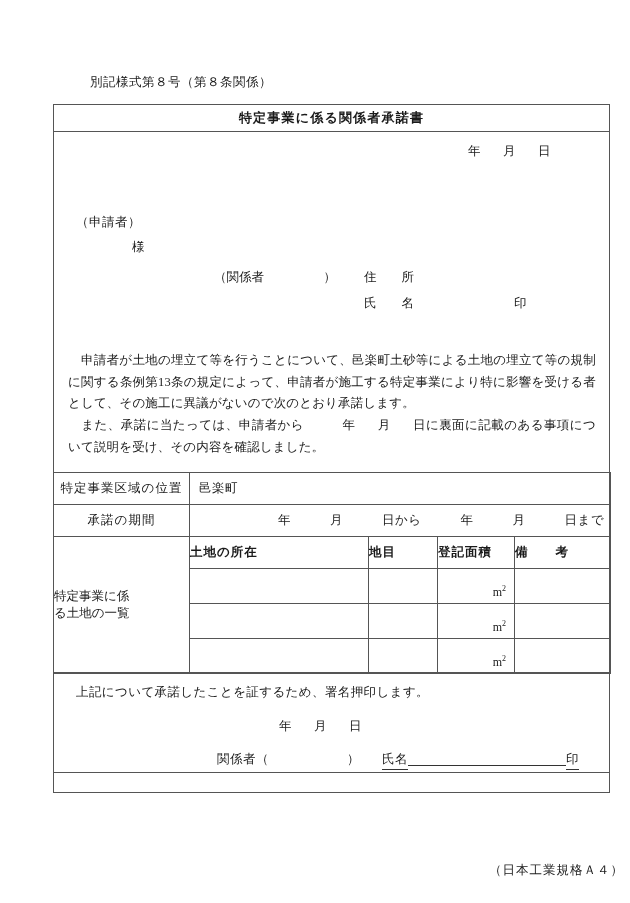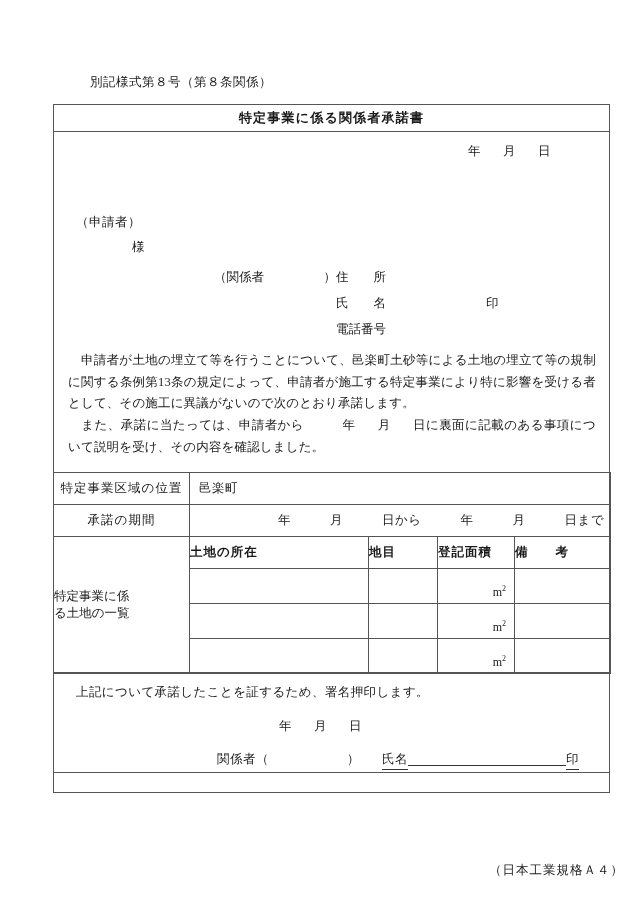--- a/index.html
+++ b/index.html
@@ -98,21 +98,21 @@
   }
 
   .party-block {
     position: absolute;
     left: 160px;
     top: 132px;
     line-height: 26px;
   }
   .party-row { white-space: nowrap; }
   .party-paren { display: inline-block; width: 122px; }
-  .party-key { display: inline-block; width: 150px; }
+  .party-key { display: inline-block; width: 150px; margin-left: 28px; }
   .inkan { display: inline-block; }
 
   .body-para {
     position: absolute;
     left: 14px;
     width: 528px;
     line-height: 21.5px;
     text-align: justify;
     text-justify: inter-ideograph;
     letter-spacing: 0.15px;
@@ -244,23 +244,20 @@
 
       <div class="applicant-label">（申請者）</div>
       <div class="applicant-sama">様</div>
 
       <div class="party-block">
         <div class="party-row">
           <span class="party-paren"><span>（関係者</span><span style="float:right">）</span></span><span class="party-key">住　　所</span>
         </div>
         <div class="party-row">
           <span class="party-paren"></span><span class="party-key">氏　　名</span><span class="inkan">印</span>
-        </div>
-        <div class="party-row">
-          <span class="party-paren"></span><span class="party-key">電話番号</span>
         </div>
       </div>
 
       <div class="body-para p1">
         <span class="indent"></span><span>申請者が土地の埋立て等を行うことについて、邑楽町土砂等による土地の埋立て等の規制に関する</span><span>条例第13条の規定によって、申請者が施工する特定事業により特に影響を受ける者として、その施工</span><span>に異議がないので次のとおり承諾します。</span>
       </div>
 
       <div class="body-para p2">
         <span class="indent"></span><span>また、承諾に当たっては、申請者から</span><span class="sp-wide"></span><span class="sp-mid"></span><span>年</span><span class="sp-wide"></span><span>月</span><span class="sp-wide"></span><span>日に裏面に記載のある事項について説</span><span>明を受け、その内容を確認しました。</span>
       </div>

